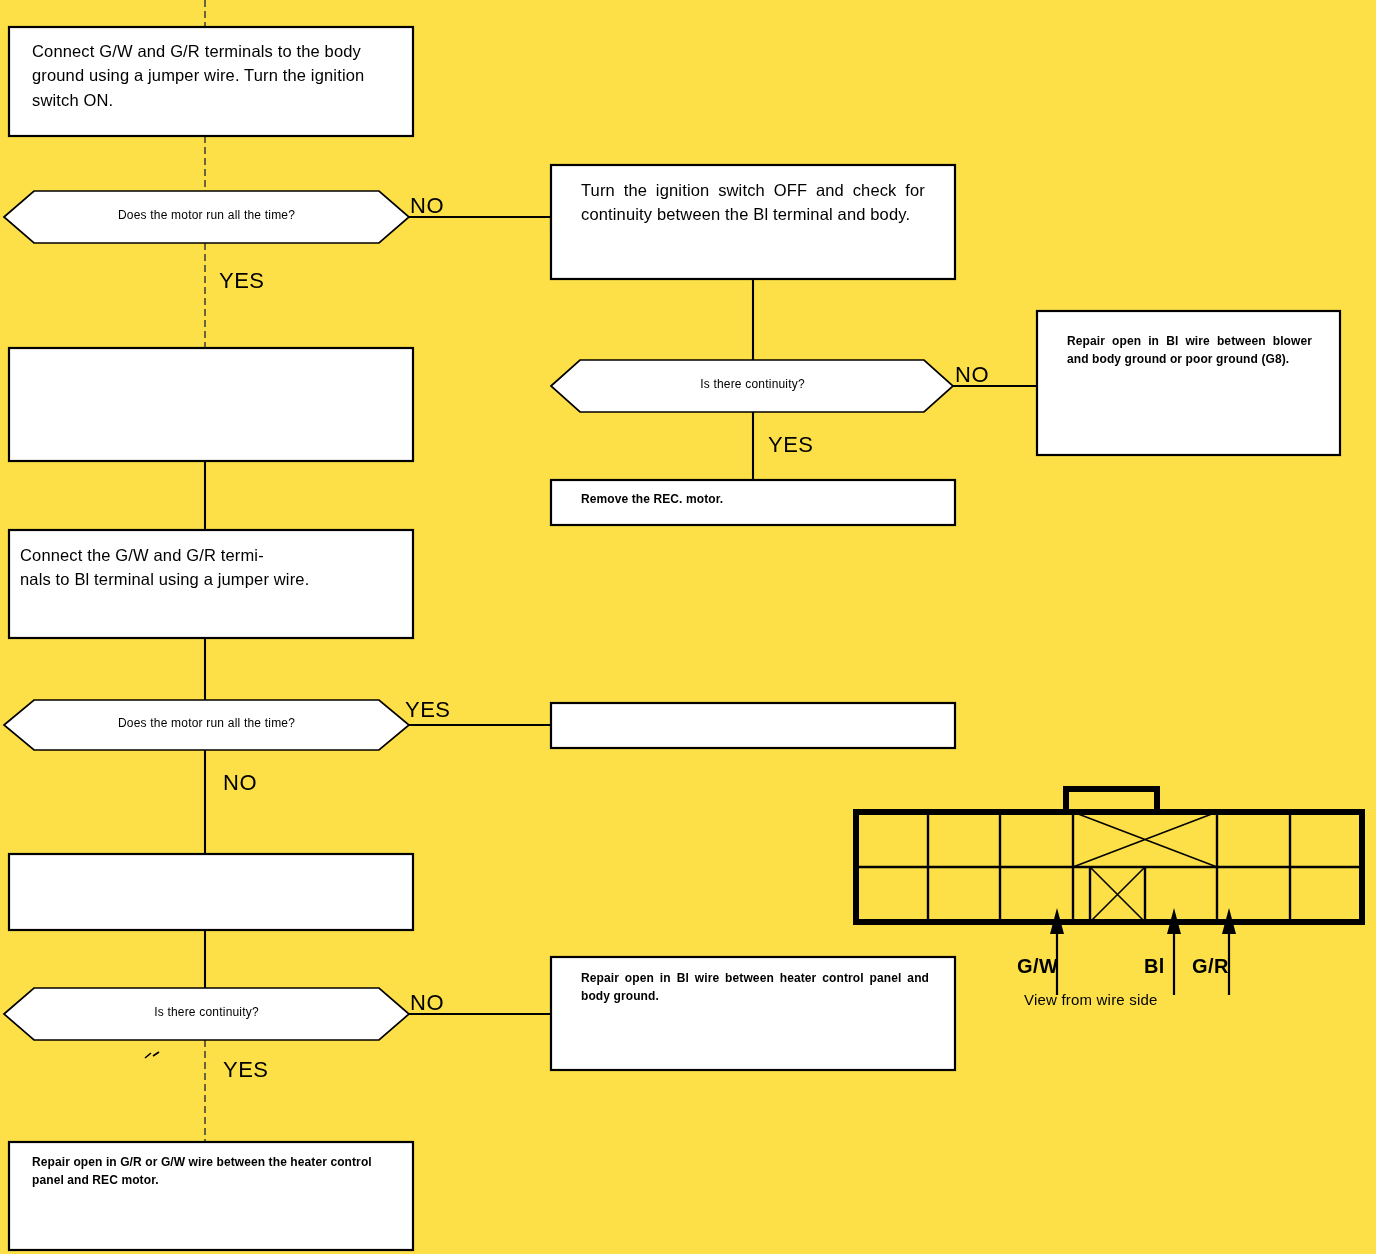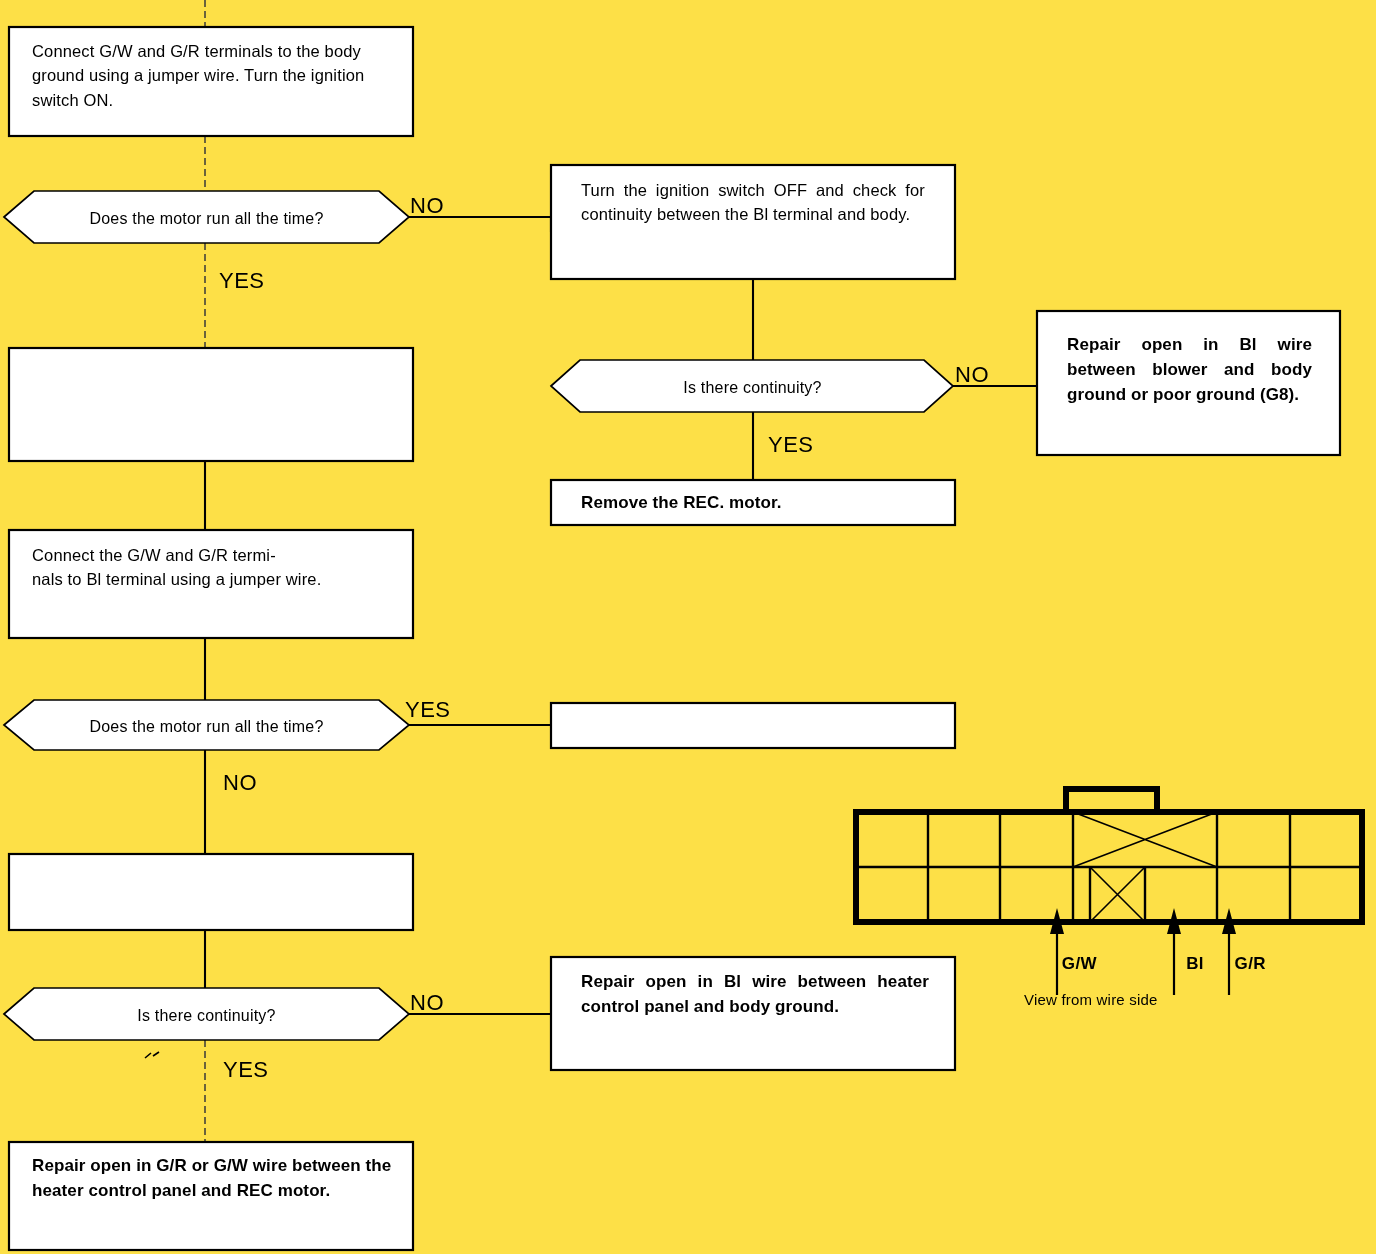--- a/index.html
+++ b/index.html
@@ -82,42 +82,42 @@
   }
   .body-txt {
     font-size: 16.5px;
     letter-spacing: 0.15px;
   }
   .body-txt.justify {
     text-align: justify;
     text-align-last: left;
   }
   .bold-txt {
-    font-size: 17px;
+    font-size: 12px;
     font-weight: bold;
     letter-spacing: 0.1px;
   }
   .bold-txt.justify {
     text-align: justify;
     text-align-last: left;
   }
   .decision-txt {
-    font-size: 16px;
+    font-size: 12px;
     text-align: center;
     width: 100%;
     letter-spacing: 0.2px;
   }
   .branch-label {
     font-size: 22px;
     letter-spacing: 0.5px;
   }
   .pin-label {
-    font-size: 17px;
+    font-size: 20px;
     font-weight: bold;
-    text-align: right;
+    text-align: left;
     letter-spacing: 0.4px;
   }
   .caption-txt {
     font-size: 15px;
     letter-spacing: 0.2px;
   }
 </style>
 </head>
 <body>
 
@@ -225,21 +225,21 @@
     </g>
   </svg>
 
   <div class="txt body-txt" style="left:32px; top:39px; width:360px;">Connect G/W and G/R terminals to the body ground using a jumper wire. Turn the ignition switch ON.</div>
 
   <div class="txt decision-txt" style="left:4px; top:207px; width:405px;">Does the motor run all the time?</div>
   <div class="txt branch-label" style="left:410px; top:190px;">NO</div>
   <div class="txt branch-label" style="left:219px; top:265px;">YES</div>
 
 
-  <div class="txt body-txt" style="left:32px; top:543px; width:364px;">Connect the G/W and G/R termi-
+  <div class="txt body-txt" style="left:20px; top:543px; width:364px;">Connect the G/W and G/R termi-
 nals to Bl terminal using a jumper wire.</div>
 
   <div class="txt decision-txt" style="left:4px; top:715px; width:405px;">Does the motor run all the time?</div>
   <div class="txt branch-label" style="left:405px; top:694px;">YES</div>
   <div class="txt branch-label" style="left:223px; top:767px;">NO</div>
 
 
   <div class="txt decision-txt" style="left:4px; top:1004px; width:405px;">Is there continuity?</div>
   <div class="txt branch-label" style="left:410px; top:987px;">NO</div>
   <div class="txt branch-label" style="left:223px; top:1054px;">YES</div>

